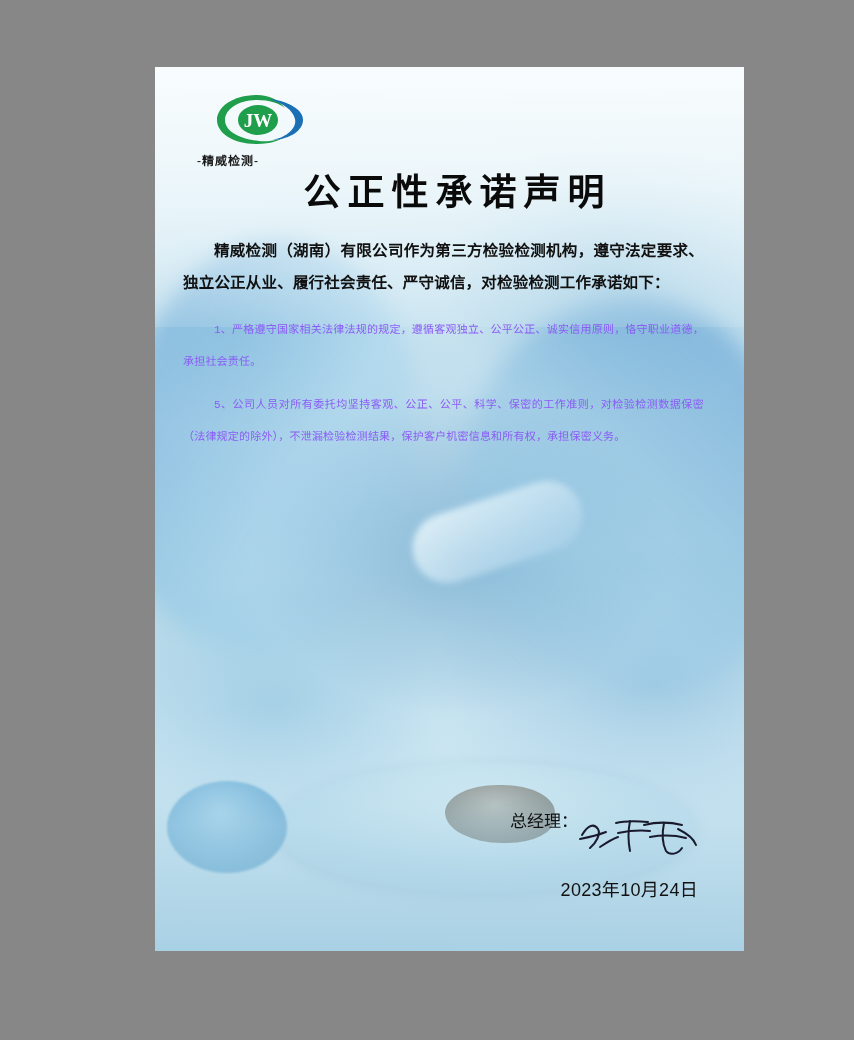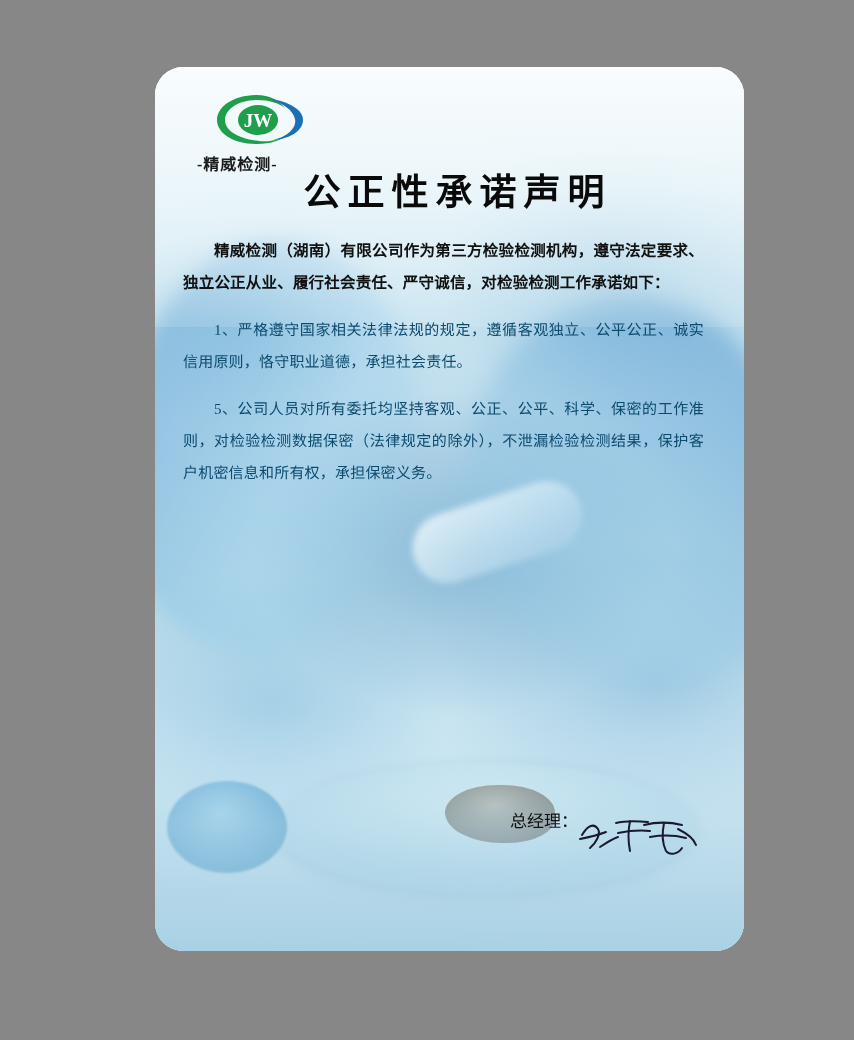--- a/index.html
+++ b/index.html
@@ -24,21 +24,20 @@
 
   
   .sheet {
     position: absolute;
     left: 155px;
     top: 67px;
     width: 589px;
     height: 884px;
     overflow: hidden;
     background: #e9f2f6;
-    border-radius: 28px;
   }
 
   
   .bg-photo {
     position: absolute;
     inset: 0;
     background:
       radial-gradient(ellipse 200px 150px at 14% 30%, rgba(150,200,225,0.55), rgba(150,200,225,0) 70%),
       radial-gradient(ellipse 240px 200px at 78% 24%, rgba(120,180,215,0.45), rgba(120,180,215,0) 72%),
       radial-gradient(ellipse 300px 230px at 52% 55%, rgba(95,155,200,0.50), rgba(95,155,200,0) 70%),
@@ -125,21 +124,21 @@
   .logo-mark {
     position: relative;
     width: 92px;
     height: 58px;
     margin-left: 14px;
   }
   .brand-line {
     margin-top: 2px;
     font-family: "Liberation Serif", "DejaVu Serif", serif;
     font-weight: bold;
-    font-size: 16px;
+    font-size: 12px;
     letter-spacing: 1px;
     color: #1b1b1b;
     white-space: nowrap;
   }
 
   .doc-title {
     position: absolute;
     left: 0; right: 0;
     top: 95px;
     text-align: center;
@@ -164,24 +163,24 @@
     font-size: 15.5px;
     line-height: 32px;
     color: #111;
     text-indent: 31px;
     text-align: justify;
     letter-spacing: 0.2px;
   }
 
   .para {
     margin-top: 11px;
-    font-family: Liberation Serif, serif;
-    font-size: 15px;
+    font-family: Liberation Mono, monospace;
+    font-size: 11px;
     line-height: 32px;
-    color: #0c4a6e;
+    color: #8b5cf6;
     text-indent: 31px;
     text-align: justify;
     letter-spacing: 0.2px;
   }
 
   .sign-row {
     position: absolute;
     left: 0; right: 46px;
     top: 740px;
     text-align: right;
@@ -262,16 +261,17 @@
                 <path d="M52 6 C50 16 50 26 52 36"></path>
                 <path d="M40 18 C50 16 62 15 72 16"></path>
                 <path d="M66 10 C78 7 92 7 104 10"></path>
                 <path d="M86 8 C84 18 84 28 88 36 C92 41 100 39 104 33"></path>
                 <path d="M72 22 C84 20 96 20 108 23"></path>
                 <path d="M100 14 C108 18 116 24 118 30"></path>
               </g>
             </svg></span>
       </div>
 
+      <div class="date-row">2023年10月24日</div>
 
     </div>
   </div>
 </div>
 
 </body></html>

